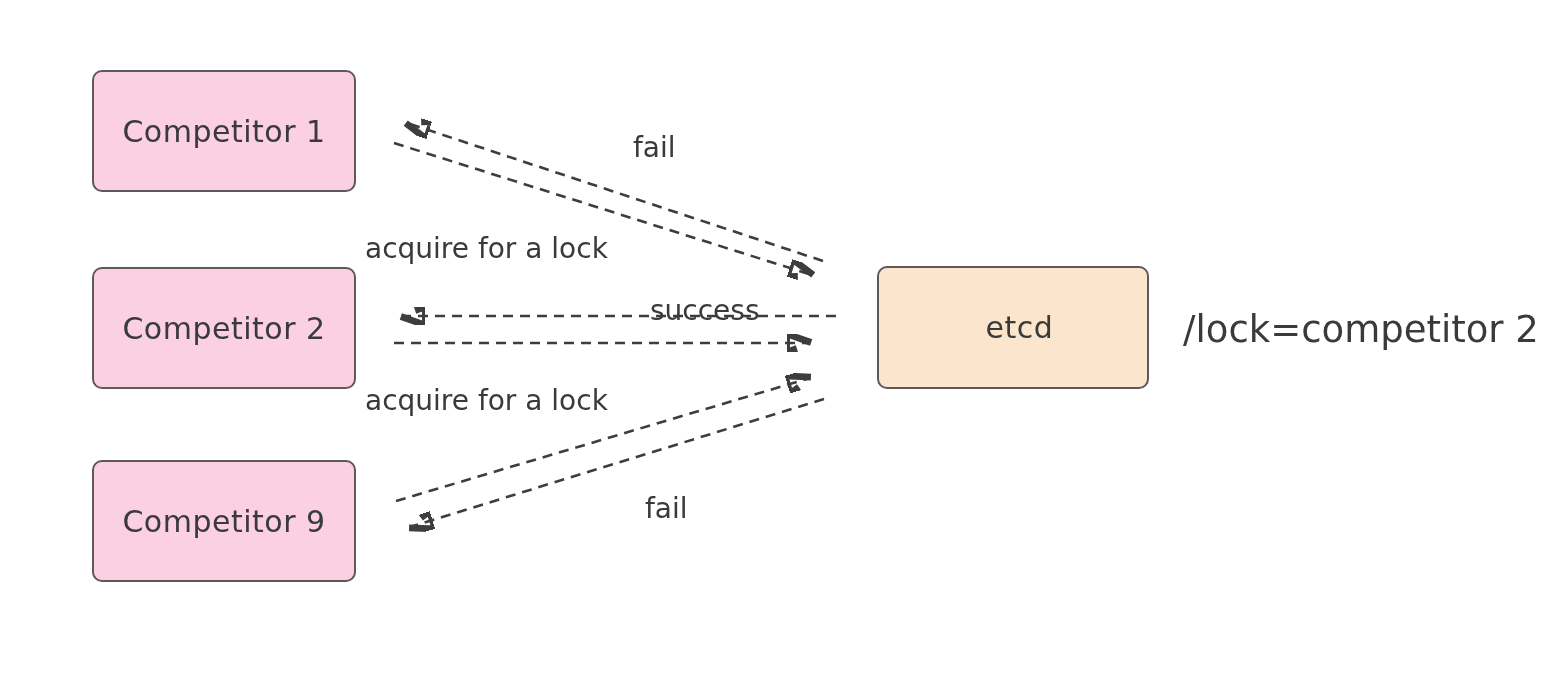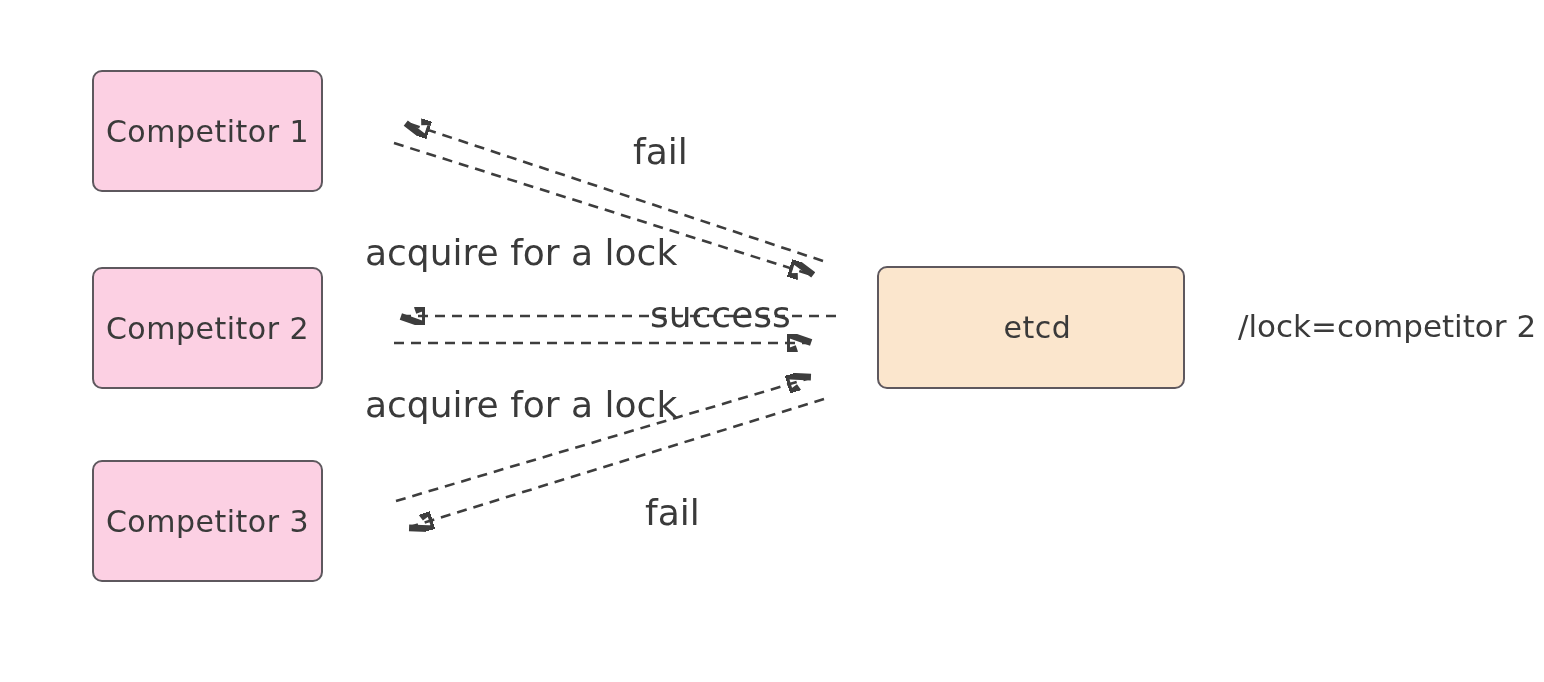--- a/index.html
+++ b/index.html
@@ -30,35 +30,35 @@
   .node{
     position:absolute;
     box-sizing:border-box;
     border:2.5px solid var(--node-border);
     border-radius:10px;
     display:flex;align-items:center;justify-content:center;
     font-size:30px;
     letter-spacing:0.5px;
     color:var(--text-color);
   }
-  .node.competitor{background:var(--competitor-fill);width:231px;height:122px;left:92px;}
-  .node.etcd{background:var(--etcd-fill);left:877px;top:266px;width:308px;height:123px;padding-left:13px;}
+  .node.competitor{background:var(--competitor-fill);width:264px;height:122px;left:92px;}
+  .node.etcd{background:var(--etcd-fill);left:877px;top:266px;width:272px;height:123px;padding-left:13px;}
   #node-c1{top:70px;}
   #node-c2{top:267px;text-align:center;}
   #node-c3{top:460px;}
   .edge-label{
     position:absolute;
-    font-size:36px;
+    font-size:28px;
     white-space:nowrap;
     color:var(--text-color);
   }
   .lock-value{
     position:absolute;
-    left:1238px;top:308px;
-    font-size:31px;
+    left:1183px;top:308px;
+    font-size:37px;
     white-space:nowrap;
     color:var(--text-color);
   }
   .note-cn{
     position:absolute;
     left:1043px;top:462px;
     font-size:37px;
     white-space:nowrap;
     color:var(--note-red);
   }
@@ -84,21 +84,21 @@
 
   <div class="node competitor" id="node-c1">
     <span>Competitor 1</span>
   </div>
 
   <div class="node competitor" id="node-c2">
     <span>Competitor 2</span>
   </div>
 
   <div class="node competitor" id="node-c3">
-    <span>Competitor 3</span>
+    <span>Competitor 9</span>
   </div>
 
   <div class="node etcd">
     <span>etcd</span>
   </div>
 
   <div class="edge-label" style="left:633px;top:131px">fail</div>
 
   <div class="edge-label" style="left:365px;top:232px">acquire for a lock</div>
 

